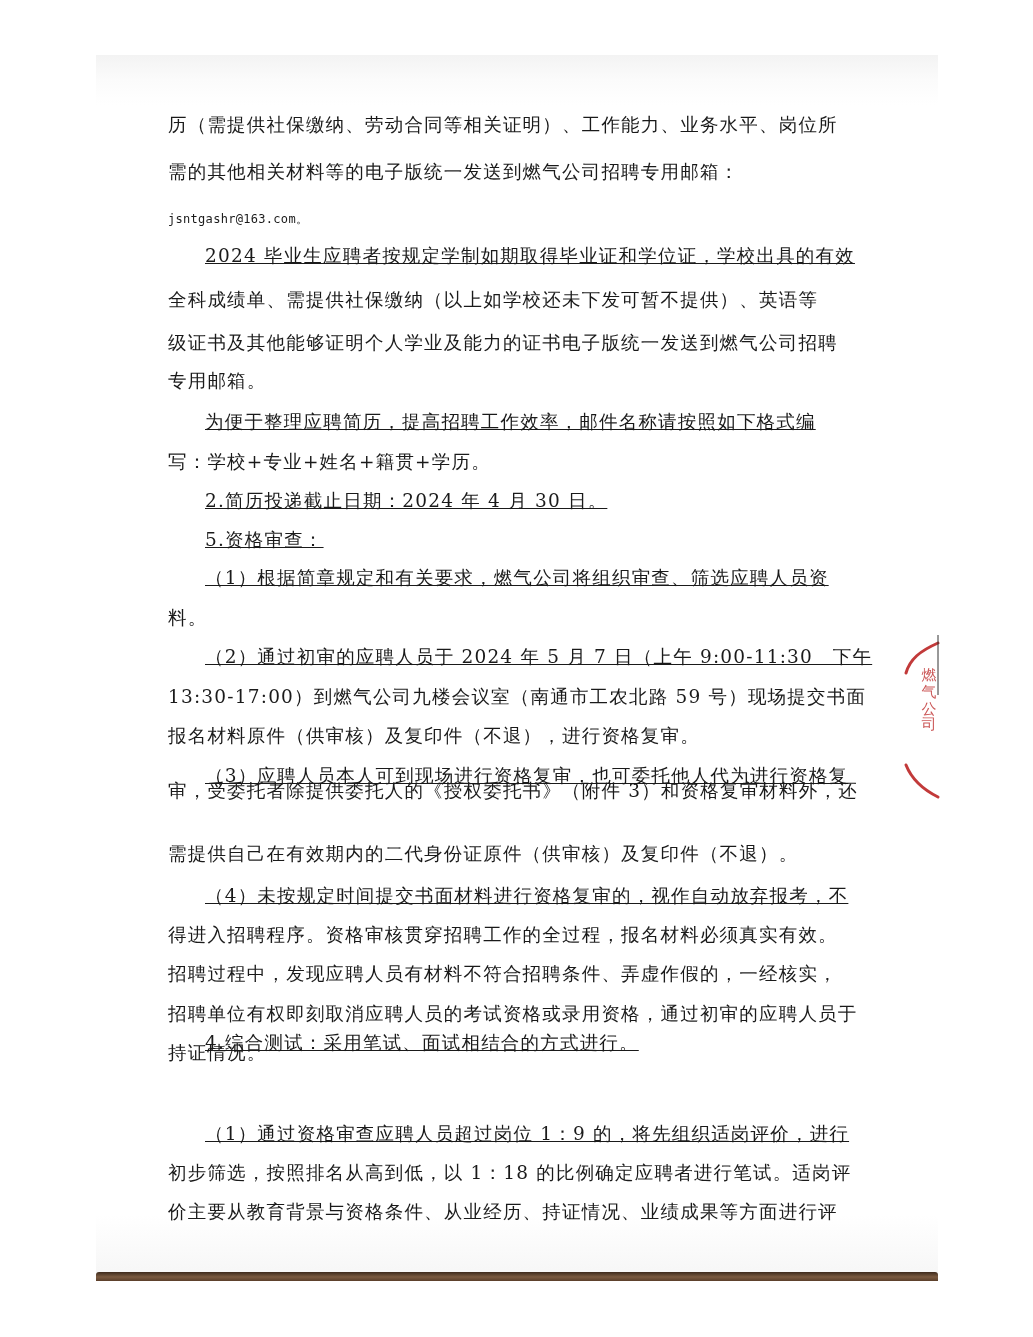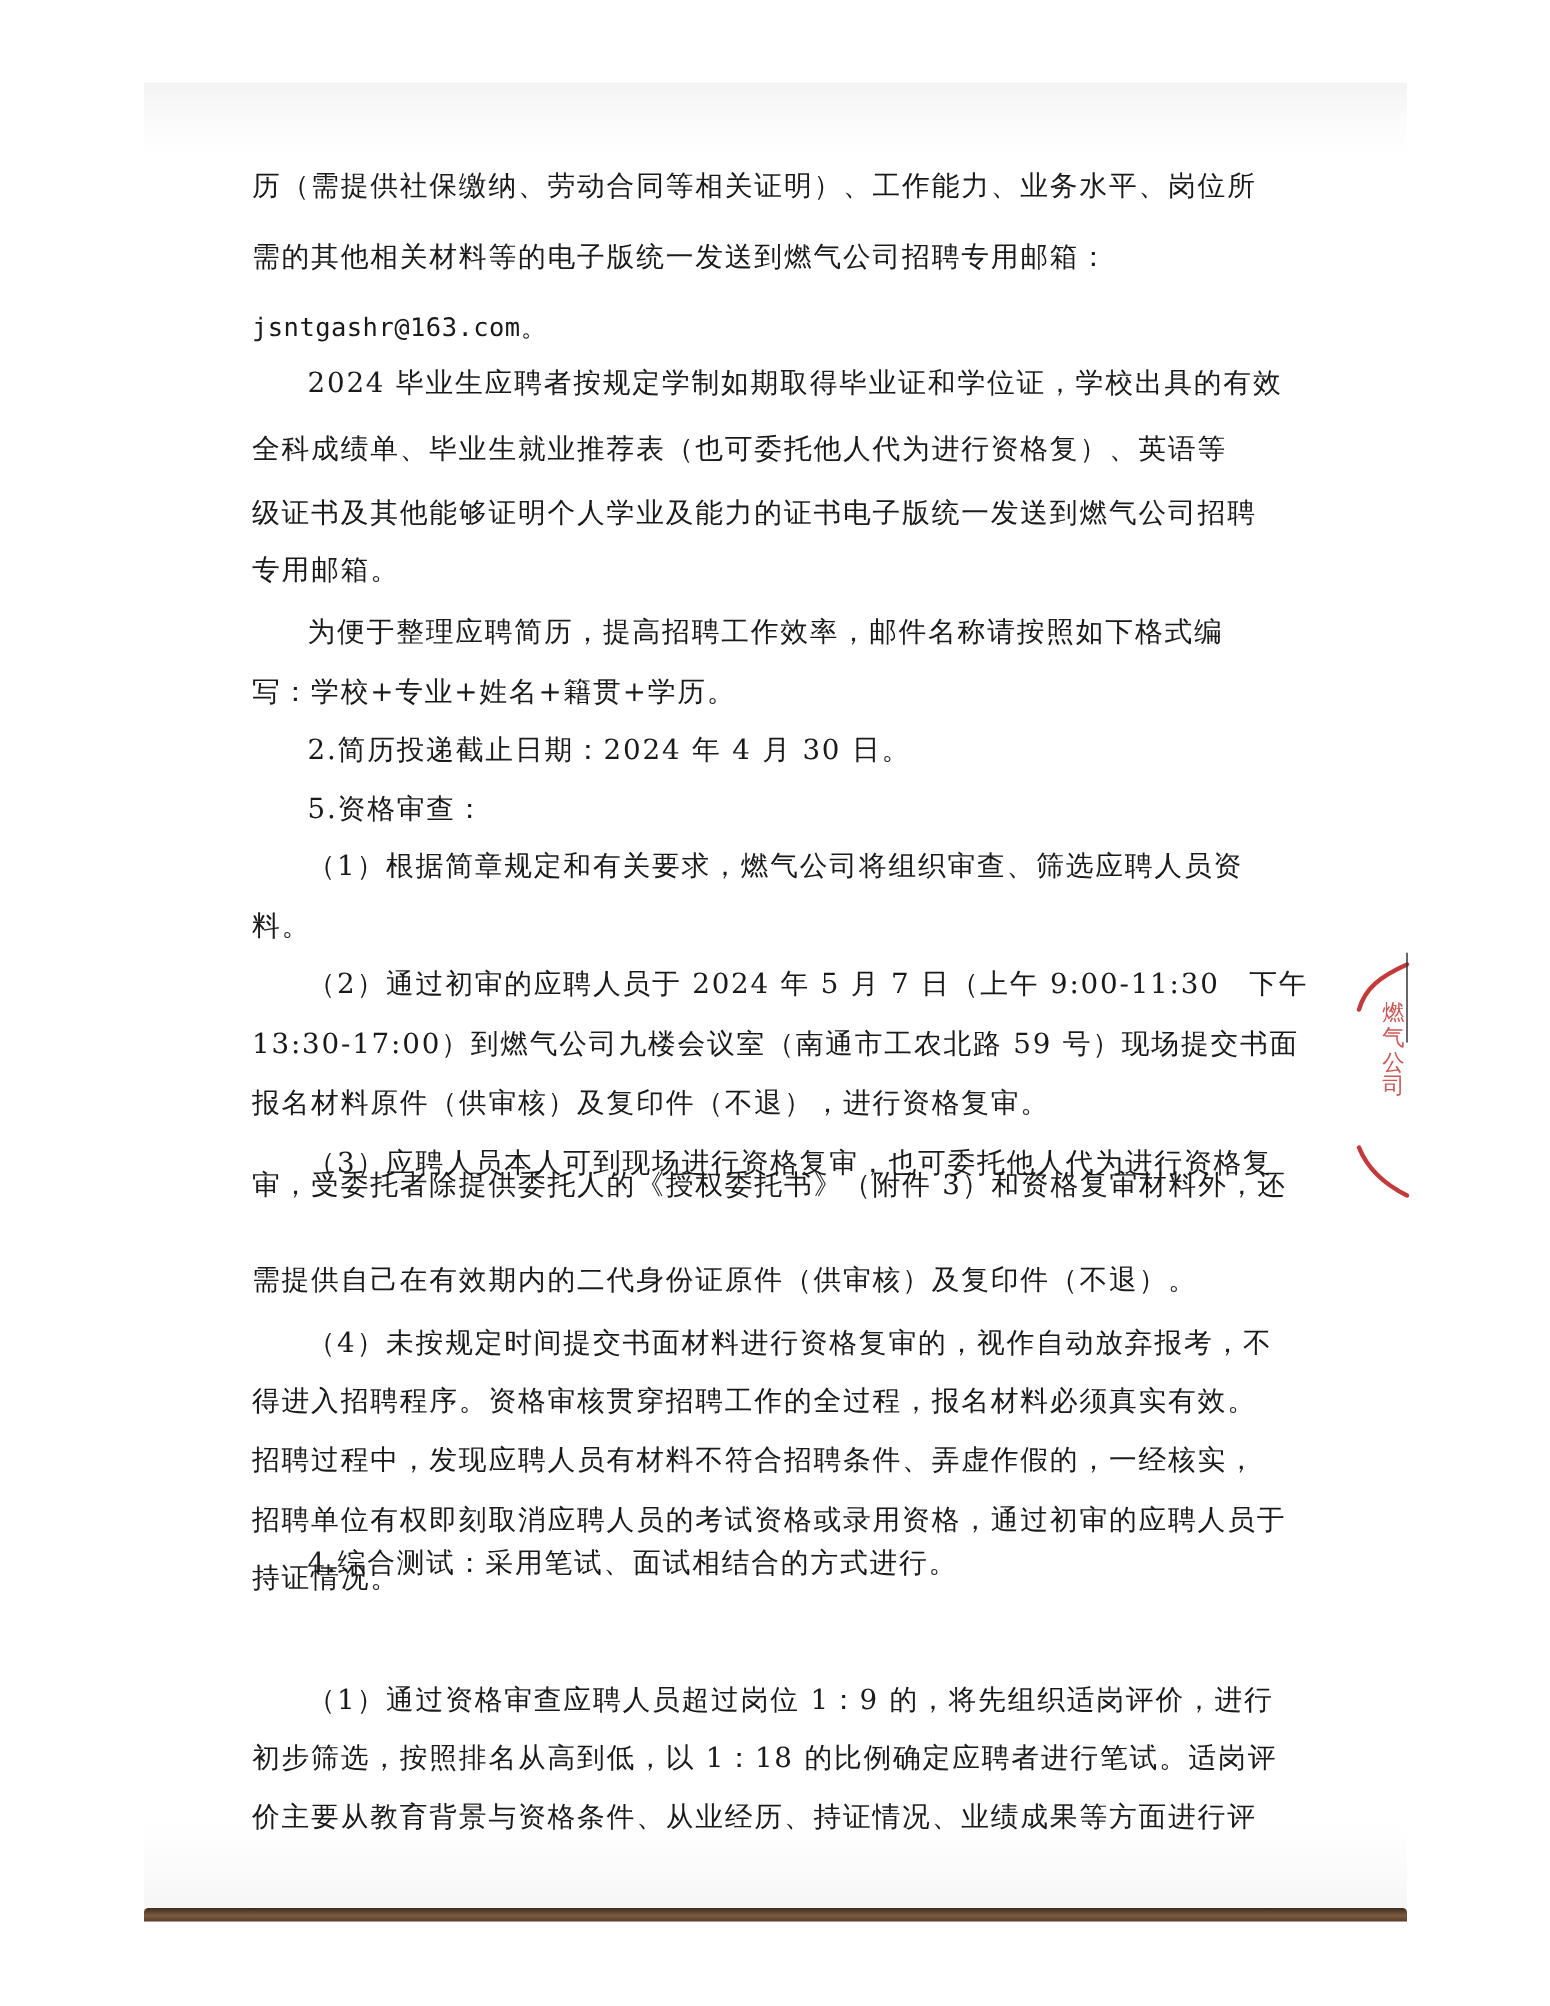--- a/index.html
+++ b/index.html
@@ -39,22 +39,22 @@
       width: 690px;
     }
     .line {
       position: absolute;
       left: 0;
       white-space: nowrap;
       font-size: 18.5px;
       letter-spacing: 1.2px;
       line-height: 26px;
     }
-    .indent { left: 37px; }
-    .mono { font-family: "DejaVu Sans Mono", "Liberation Mono", monospace; font-size: 17px; letter-spacing: 0.3px; }
+    .indent { left: 37px; text-decoration: underline; }
+    .mono { font-family: "DejaVu Sans Mono", "Liberation Mono", monospace; font-size: 12px; letter-spacing: 0.3px; }
 
     .seal {
       position: absolute;
       left: 900px;
       top: 635px;
       width: 60px;
       height: 170px;
     }
     .seal svg { width: 100%; height: 100%; }
     .seal-label {
@@ -74,21 +74,21 @@
 <body>
 
 <div class="page"></div>
 <div class="bottom-edge"></div>
 
 <div class="content">
   <div class="line" style="top:0px">历（需提供社保缴纳、劳动合同等相关证明）、工作能力、业务水平、岗位所</div>
   <div class="line" style="top:47px">需的其他相关材料等的电子版统一发送到燃气公司招聘专用邮箱：</div>
   <div class="line mono" style="top:94px">jsntgashr@163.com。</div>
   <div class="line indent" style="top:131px">2024 毕业生应聘者按规定学制如期取得毕业证和学位证，学校出具的有效</div>
-  <div class="line" style="top:175px">全科成绩单、毕业生就业推荐表（也可委托他人代为进行资格复）、英语等</div>
+  <div class="line" style="top:175px">全科成绩单、需提供社保缴纳（以上如学校还未下发可暂不提供）、英语等</div>
   <div class="line" style="top:218px">级证书及其他能够证明个人学业及能力的证书电子版统一发送到燃气公司招聘</div>
   <div class="line" style="top:256px">专用邮箱。</div>
   <div class="line indent" style="top:297px">为便于整理应聘简历，提高招聘工作效率，邮件名称请按照如下格式编</div>
   <div class="line" style="top:337px">写：学校+专业+姓名+籍贯+学历。</div>
   <div class="line indent" style="top:376px">2.简历投递截止日期：2024 年 4 月 30 日。</div>
   <div class="line indent" style="top:415px">5.资格审查：</div>
   <div class="line indent" style="top:453px">（1）根据简章规定和有关要求，燃气公司将组织审查、筛选应聘人员资</div>
   <div class="line" style="top:493px">料。</div>
   <div class="line indent" style="top:532px">（2）通过初审的应聘人员于 2024 年 5 月 7 日（上午 9:00-11:30　下午</div>
   <div class="line" style="top:572px">13:30-17:00）到燃气公司九楼会议室（南通市工农北路 59 号）现场提交书面</div>

